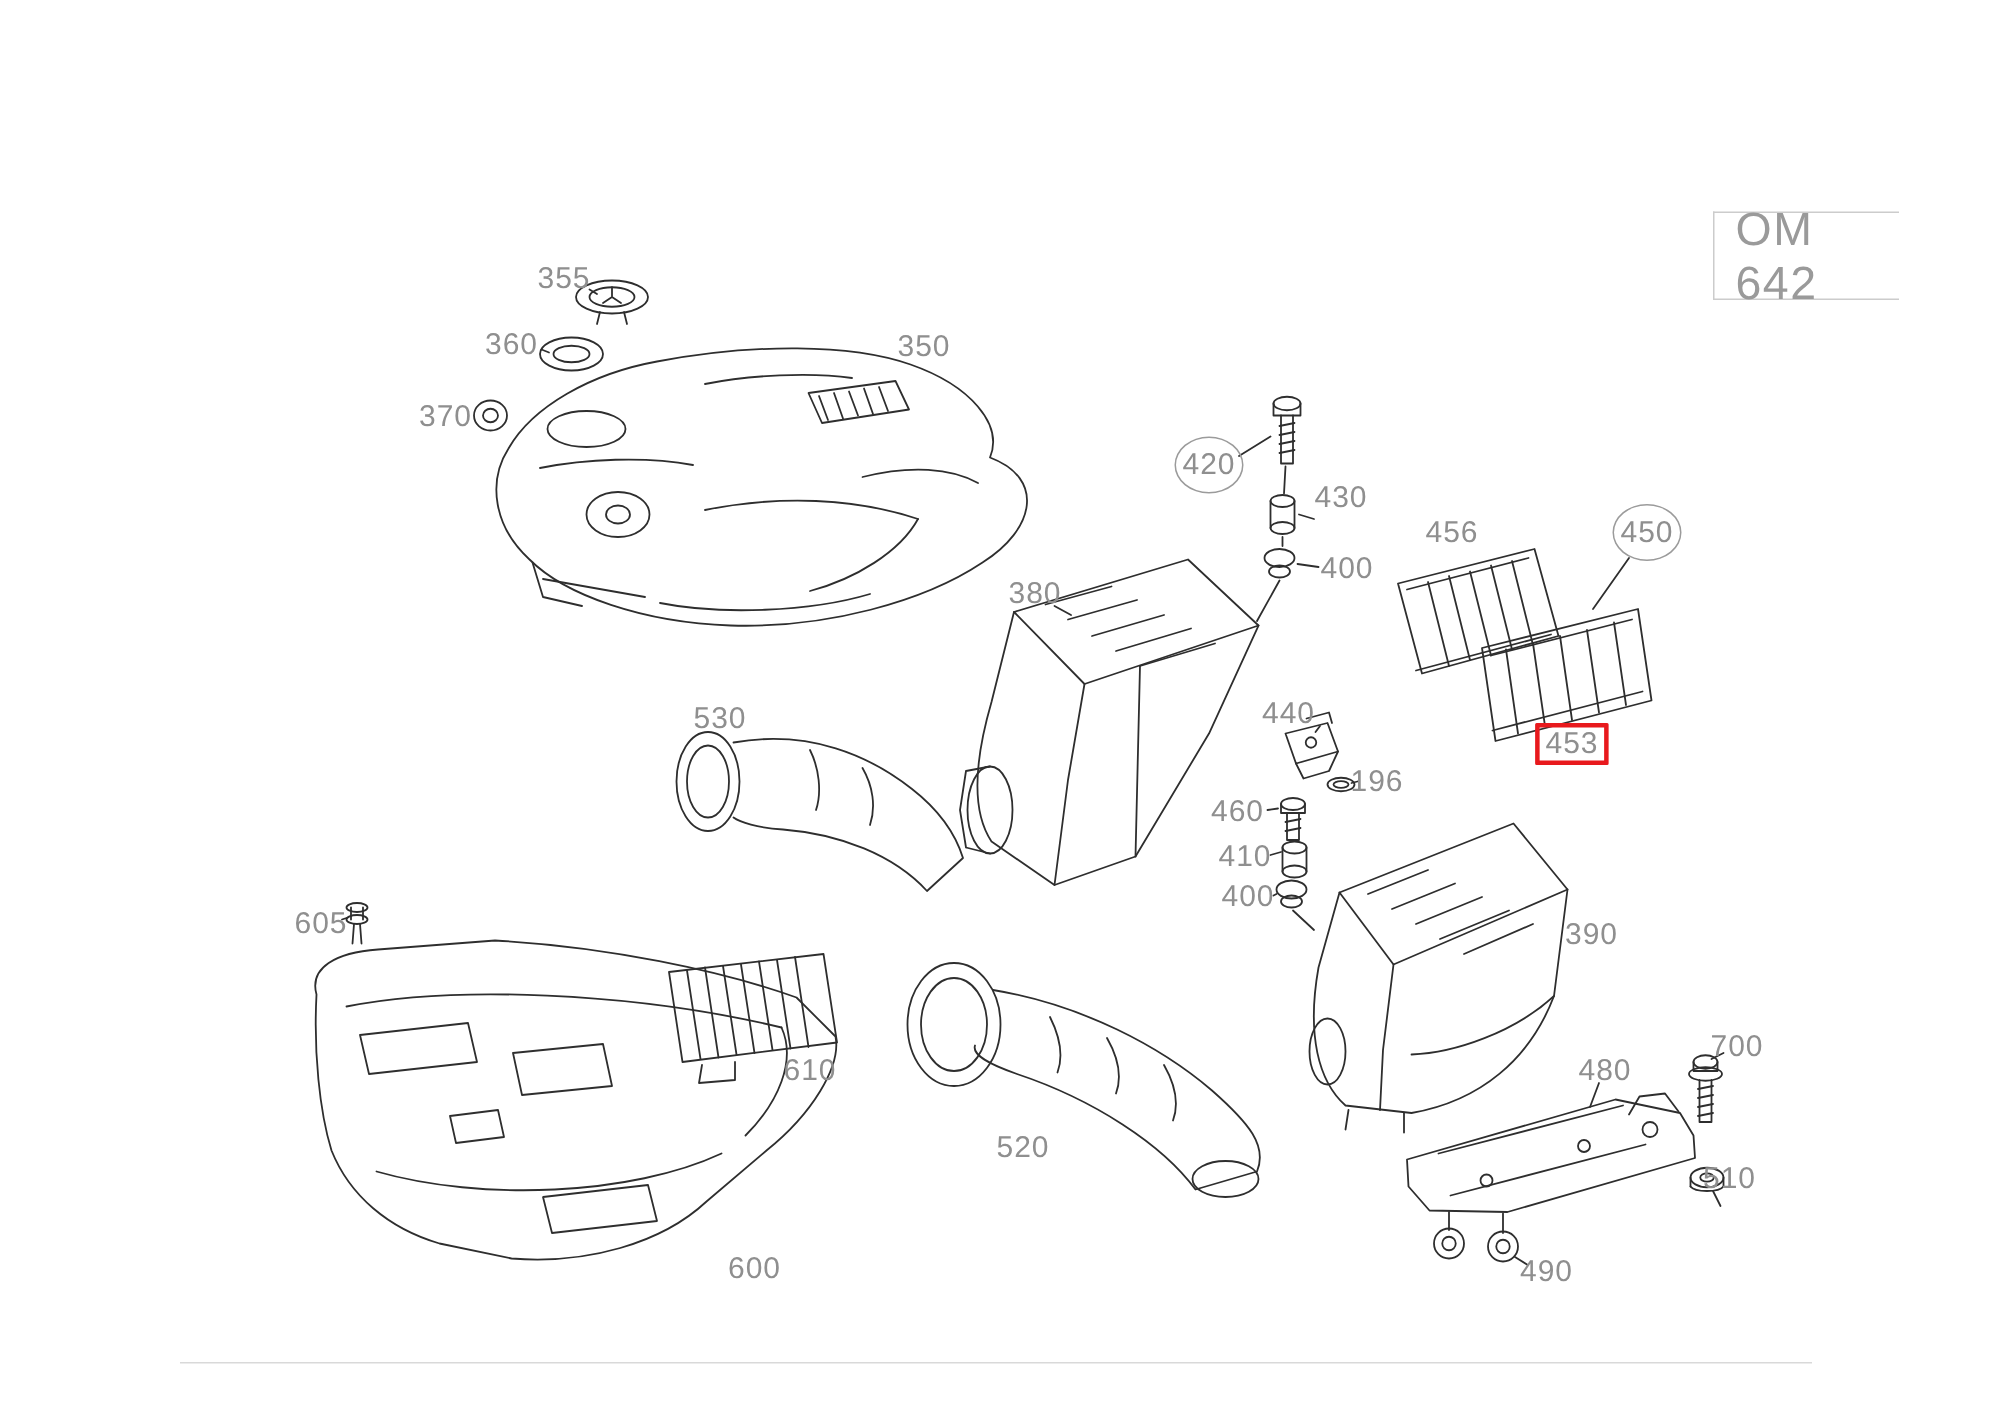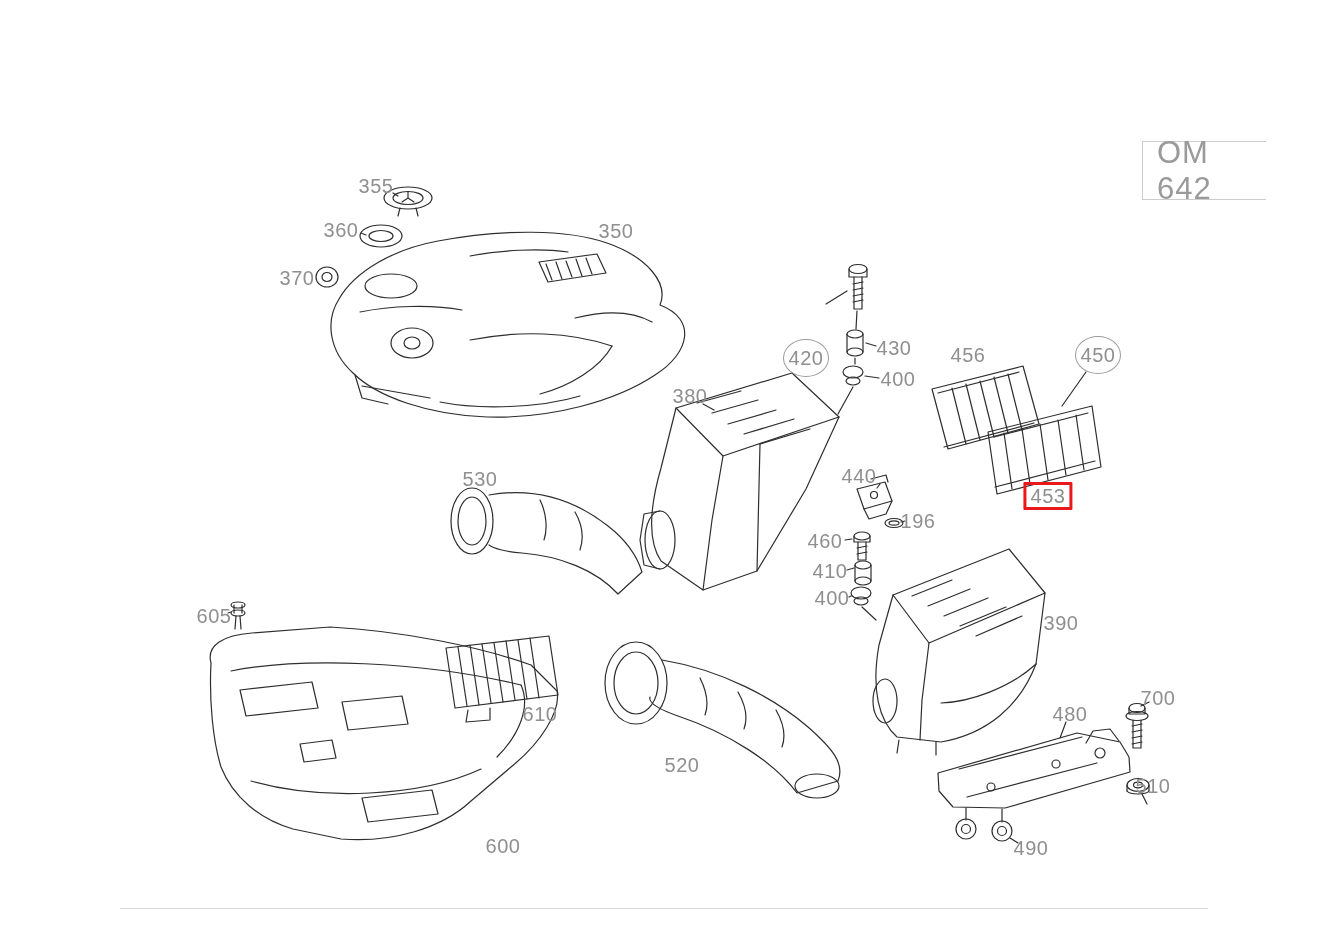--- a/index.html
+++ b/index.html
@@ -247,22 +247,22 @@
       </g>
 
     </g>
   </svg>
 
   <div id="labels">
       <div class="part-label" style="left: 376px; top: 186px;">355</div>
       <div class="part-label" style="left: 341px; top: 230px;">360</div>
       <div class="part-label" style="left: 297px; top: 278px;">370</div>
       <div class="part-label" style="left: 616px; top: 231px;">350</div>
-      <div class="part-label circled" style="left: 806px; top: 310px; margin-top: 48px;">420</div>
-      <div class="part-label" style="left: 894px; top: 348px;">430</div>
+      <div class="part-label circled" style="left: 806px; top: 310px;">420</div>
+      <div class="part-label" style="left: 894px; top: 332px;">430</div>
       <div class="part-label" style="left: 898px; top: 379px;">400</div>
       <div class="part-label" style="left: 968px; top: 355px;">456</div>
       <div class="part-label circled" style="left: 1098px; top: 355px;">450</div>
       <div class="part-label highlighted" style="left: 1048px; top: 496px;">453</div>
       <div class="part-label" style="left: 690px; top: 396px;">380</div>
       <div class="part-label" style="left: 480px; top: 479px; text-align: center;">530</div>
       <div class="part-label" style="left: 859px; top: 476px;">440</div>
       <div class="part-label" style="left: 918px; top: 521px;">196</div>
       <div class="part-label" style="left: 825px; top: 541px;">460</div>
       <div class="part-label" style="left: 830px; top: 571px;">410</div>

